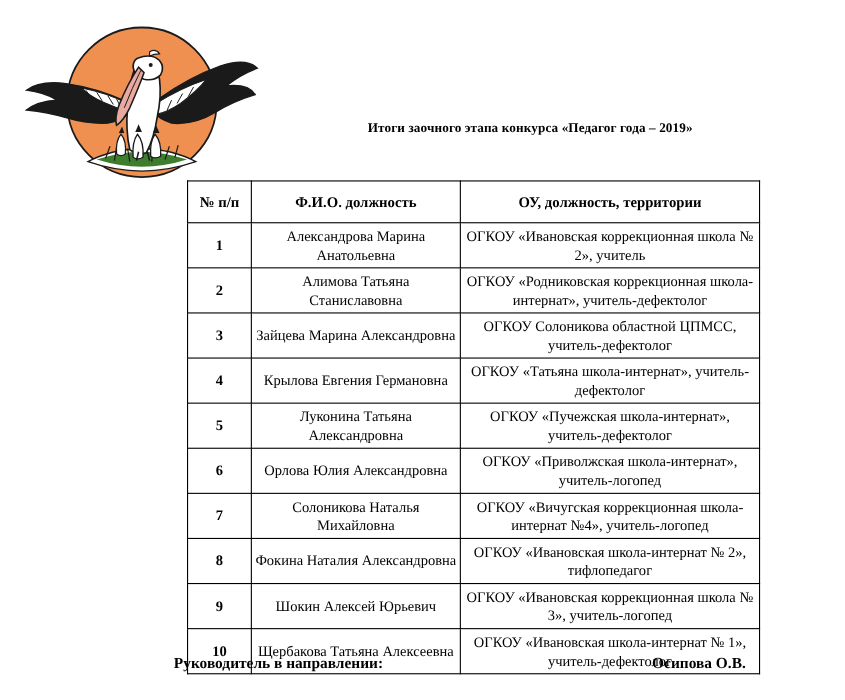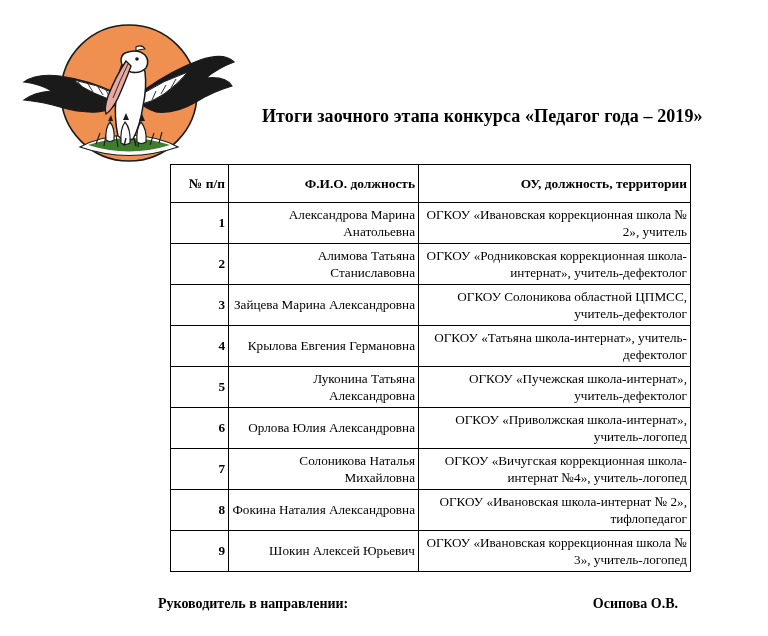--- a/index.html
+++ b/index.html
@@ -25,40 +25,40 @@
     height: 158px;
   }
   #logo-area svg { display: block; }
 
   
   #doc-title {
     position: absolute;
     left: 262px;
     top: 106px;
     width: 440px;
-    text-align: left;
-    font-weight: bold;
-    font-size: 18px;
+    text-align: center;
+    font-weight: bold;
+    font-size: 12px;
     line-height: 21px;
     letter-spacing: 0.1px;
   }
   #doc-title .tline { display: block; white-space: nowrap; }
 
   
   #results-table {
     position: absolute;
     left: 170px;
     top: 164px;
     width: 520px;
     border-collapse: collapse;
     table-layout: fixed;
   }
   #results-table td, #results-table th {
     border: 1px solid #000000;
-    text-align: right;
+    text-align: center;
     vertical-align: middle;
     font-size: 13.2px;
     line-height: 17.5px;
     padding: 2px 3px;
   }
   #results-table thead th {
     font-weight: bold;
     height: 33px;
     font-size: 13.4px;
   }
@@ -193,19 +193,24 @@
       <tr>
         <td class="num-cell">8</td>
         <td>Фокина Наталия Александровна</td>
         <td>ОГКОУ «Ивановская школа-интернат № 2», тифлопедагог</td>
       </tr>
       <tr>
         <td class="num-cell">9</td>
         <td>Шокин Алексей Юрьевич</td>
         <td>ОГКОУ «Ивановская коррекционная школа № 3», учитель-логопед</td>
       </tr>
+      <tr>
+        <td class="num-cell">10</td>
+        <td>Щербакова Татьяна Алексеевна</td>
+        <td>ОГКОУ «Ивановская школа-интернат № 1»,  учитель-дефектолог</td>
+      </tr>
     </tbody>
 </table>
 
 <div id="footer-row">
   <span class="f-left">Руководитель в направлении:</span>
   <span class="f-right">Осипова О.В.</span>
 </div>
 
 </body></html>

